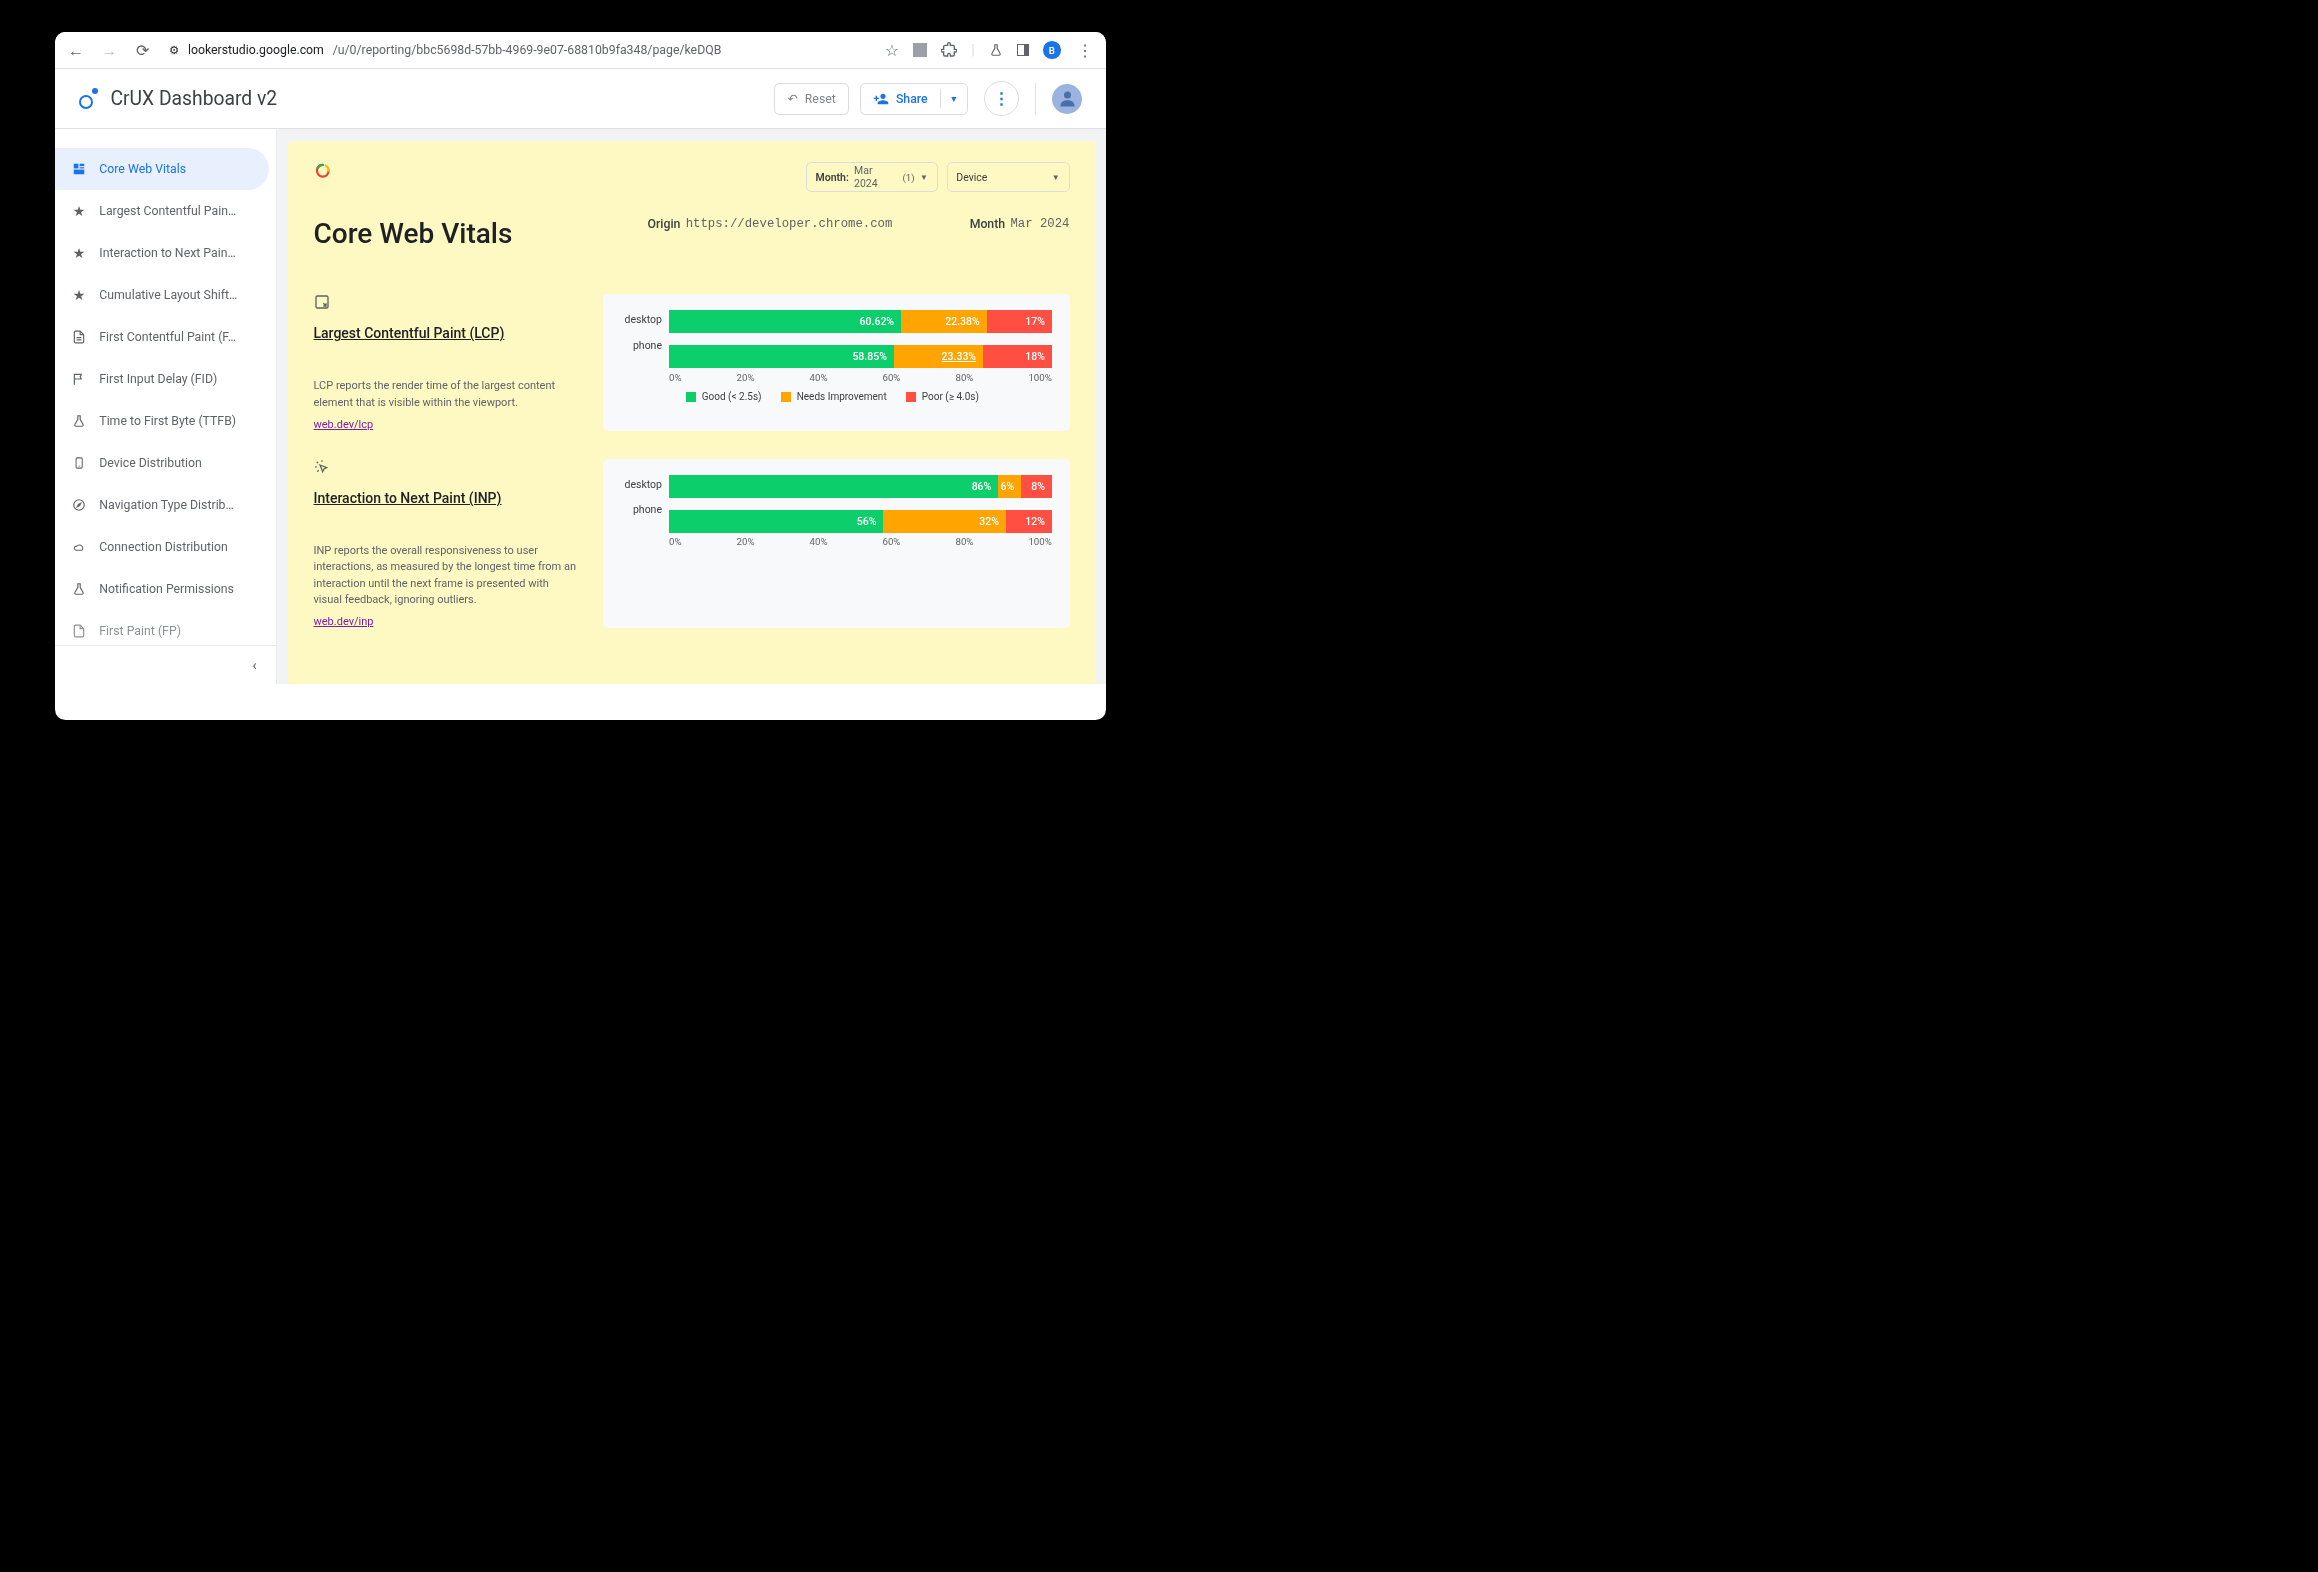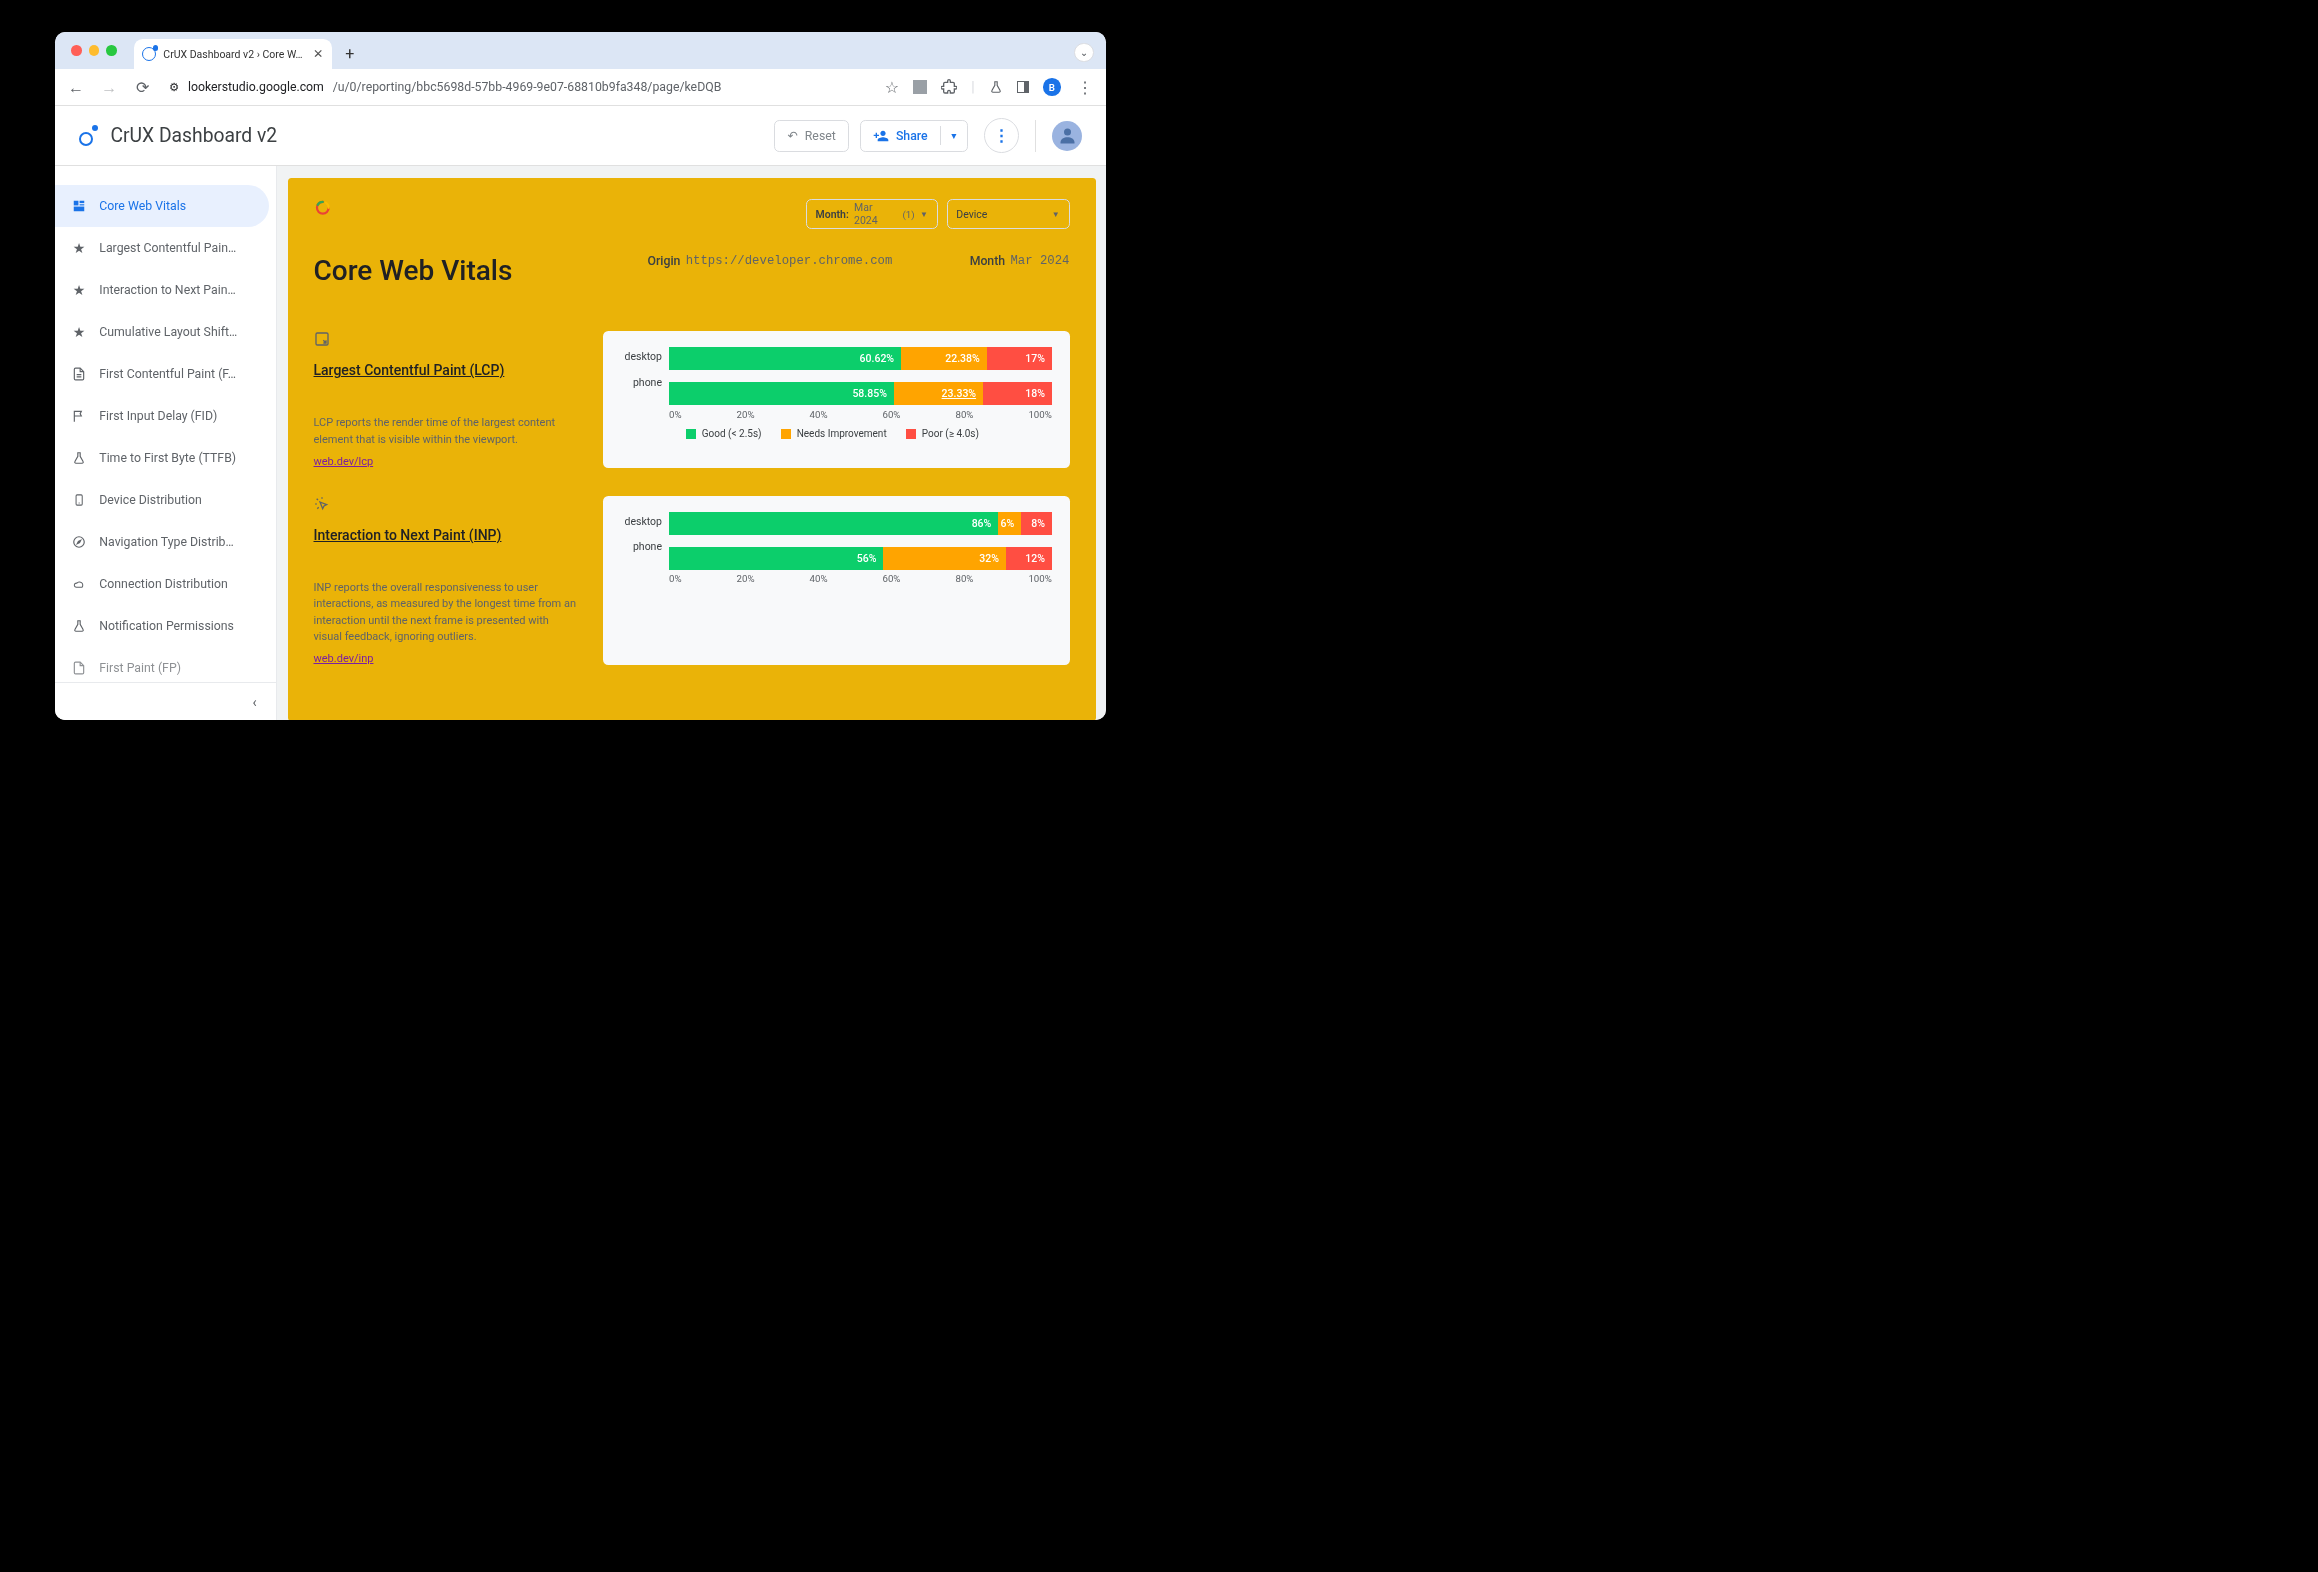--- a/index.html
+++ b/index.html
@@ -53,21 +53,21 @@
 .body { display:flex; height:555px; background:#f1f3f4; }
 .sidebar { width:222px; background:#fff; padding-top:19.3px; position:relative; border-right:0.9px solid #e8eaed;}
 .sb-item { height:42px; display:flex; align-items:center; padding:0 16px; gap:12.3px; color:#5f6368; font-size:12.3px; cursor:pointer; border-radius:0 21px 21px 0; margin-right:7px;}
 .sb-item.active { background:#e8f0fe; color:#1a73e8; }
 .sb-ico { width:16px; display:flex; justify-content:center; font-size:14px;}
 .sb-item.active .sb-ico{color:#1a73e8;}
 .sb-label { white-space:nowrap; overflow:hidden; text-overflow:ellipsis; }
 .sb-footer{position:absolute;bottom:0;left:0;right:0;height:39px;border-top:0.9px solid #e8eaed;display:flex;align-items:center;justify-content:flex-end;padding-right:19.3px;color:#5f6368;font-size:14px;cursor:pointer;}
 
 .content-wrap{ flex:1; padding:12.3px 10.5px 0 10.5px; overflow:hidden;}
-.content { background:#eab308; border-radius:3.5px; height:100%; padding:21px 26px 0 26px; overflow:hidden;}
+.content { background:#fef9c3; border-radius:3.5px; height:100%; padding:21px 26px 0 26px; overflow:hidden;}
 .content-top { display:flex; align-items:flex-start; justify-content:space-between; margin-bottom:24.6px;}
 .mini-logo{width:17.6px;height:17.6px;}
 .mini-logo svg{width:17.6px;height:17.6px;}
 .filters{display:flex;gap:8.8px;}
 .filter{height:30px;border:0.9px solid #dadce0;border-radius:5.3px;padding:0 8.8px;display:flex;align-items:center;font-size:10.5px;color:#3c4043;gap:5.3px;cursor:pointer;}
 .filter .lbl{font-weight:600;}
 .filter .val{color:#5f6368;}
 .filter .cnt{color:#5f6368;font-size:9.7px;margin-left:auto;}
 .filter.wide{width:132px;}
 .filter.device{width:123px;justify-content:space-between;}
@@ -102,34 +102,20 @@
 .leg-sw.green{background:#0cce6b;} .leg-sw.yellow{background:#ffa400;} .leg-sw.red{background:#ff4e42;}
 
 svg{display:block;}
 </style>
 </head>
 <body>
 
 <div class="screen">
 <div class="window">
 
-  <div class="tab-strip">
-    <div class="traffic">
-      <div class="dot red"></div>
-      <div class="dot yellow"></div>
-      <div class="dot green"></div>
-    </div>
-    <div class="tab">
-      <span class="tab-favicon"></span>
-      <span>CrUX Dashboard v2 › Core W…</span>
-      <span class="x">✕</span>
-    </div>
-    <div class="newtab">+</div>
-    <div class="chrome-dropdown">⌄</div>
-  </div>
 
   <div class="toolbar">
     <span class="nav-ico">←</span>
     <span class="nav-ico light">→</span>
     <span class="nav-ico">⟳</span>
     <div class="url">
       <span style="font-size:11.4px;">⚙</span>
       <span class="host">lookerstudio.google.com</span>
           <span class="path">/u/0/reporting/bbc5698d-57bb-4969-9e07-68810b9fa348/page/keDQB</span>
     </div>

